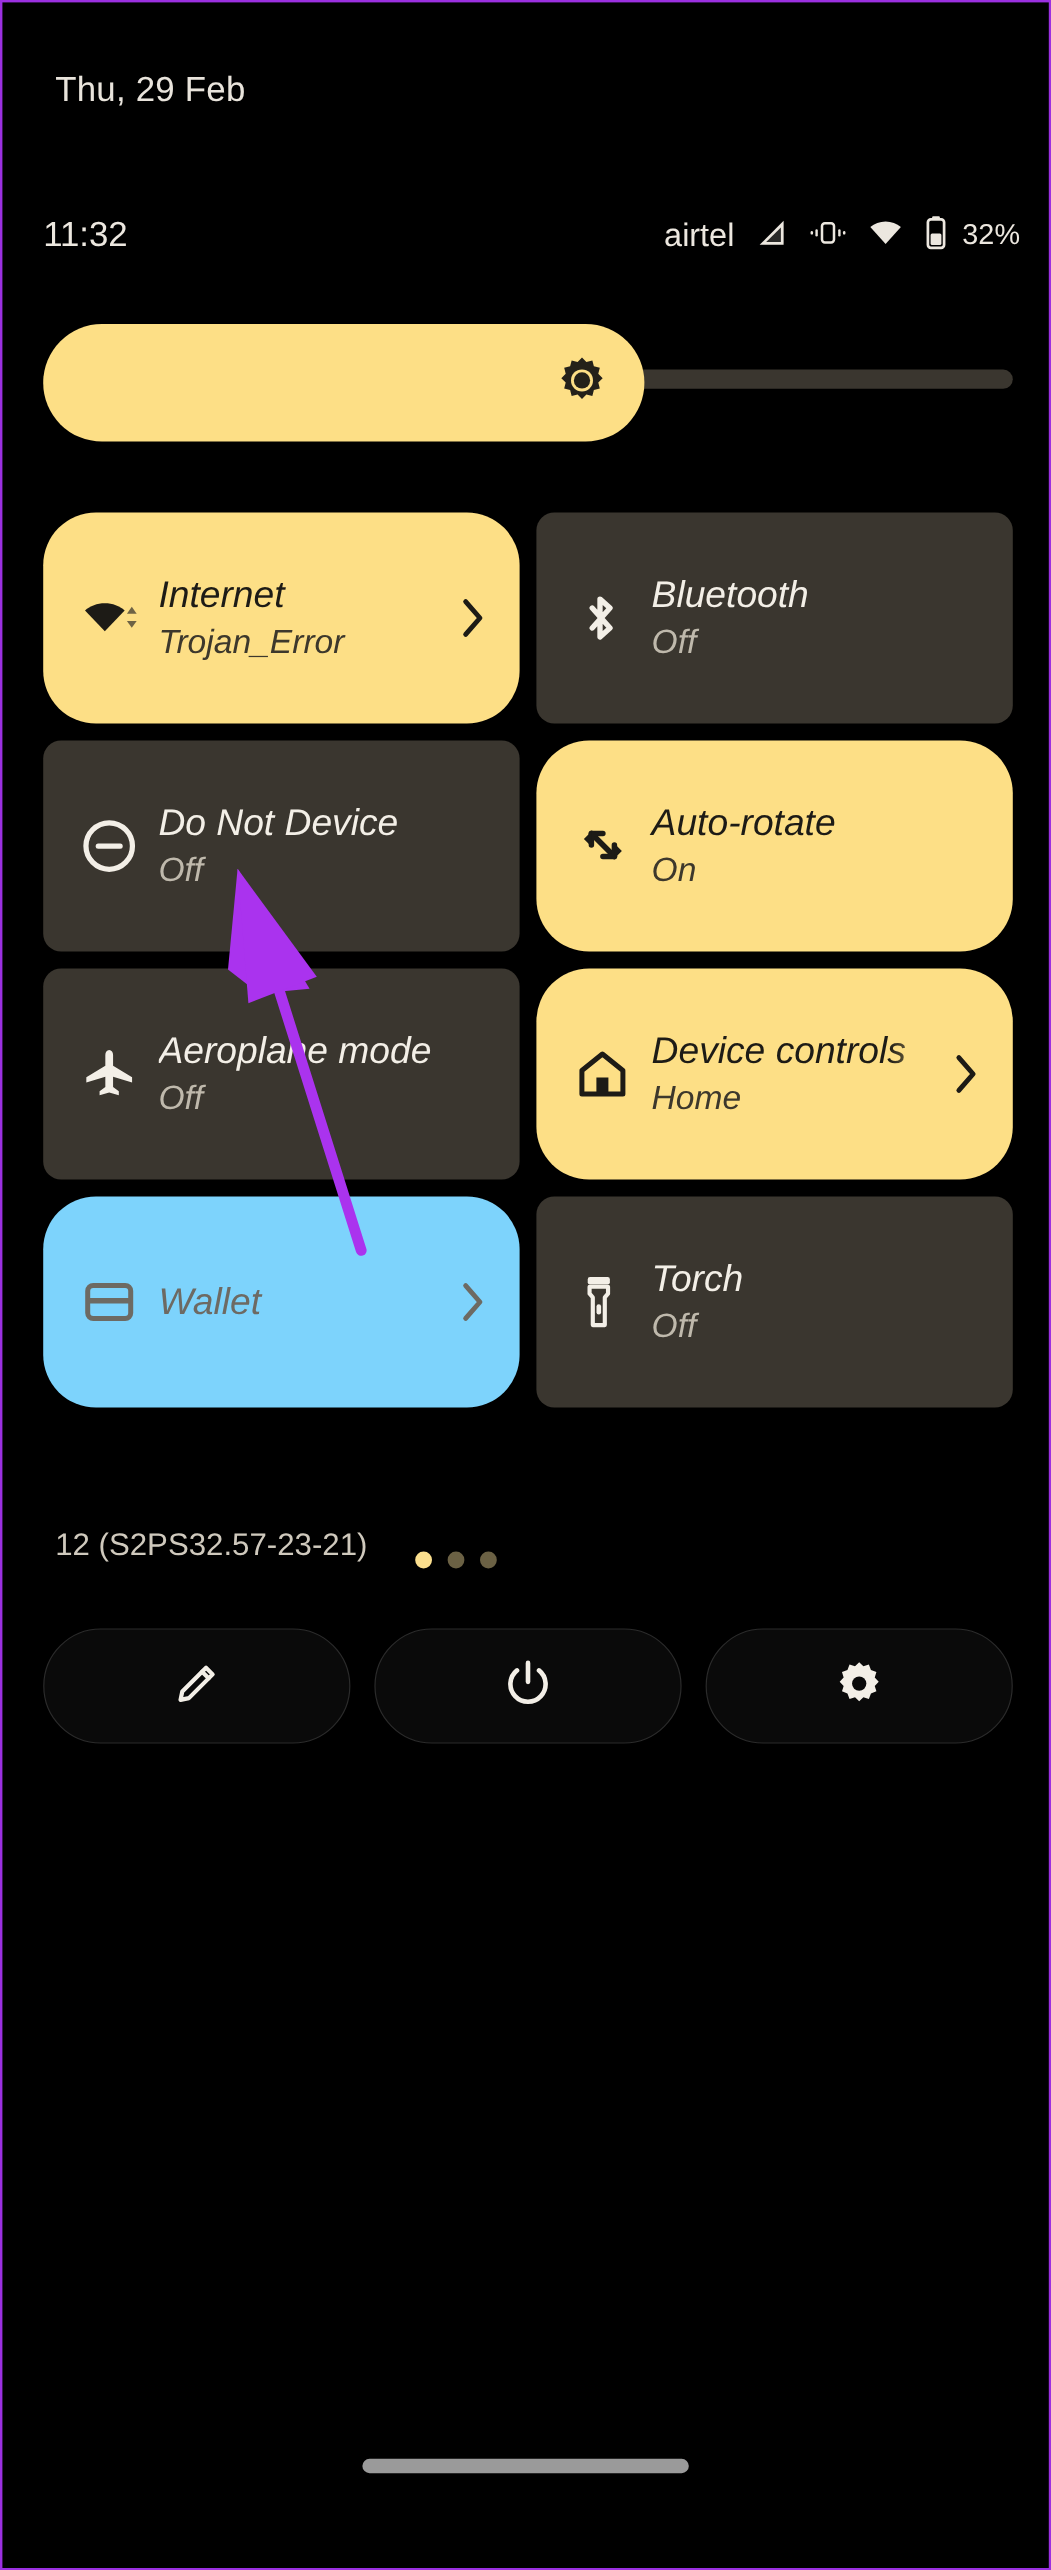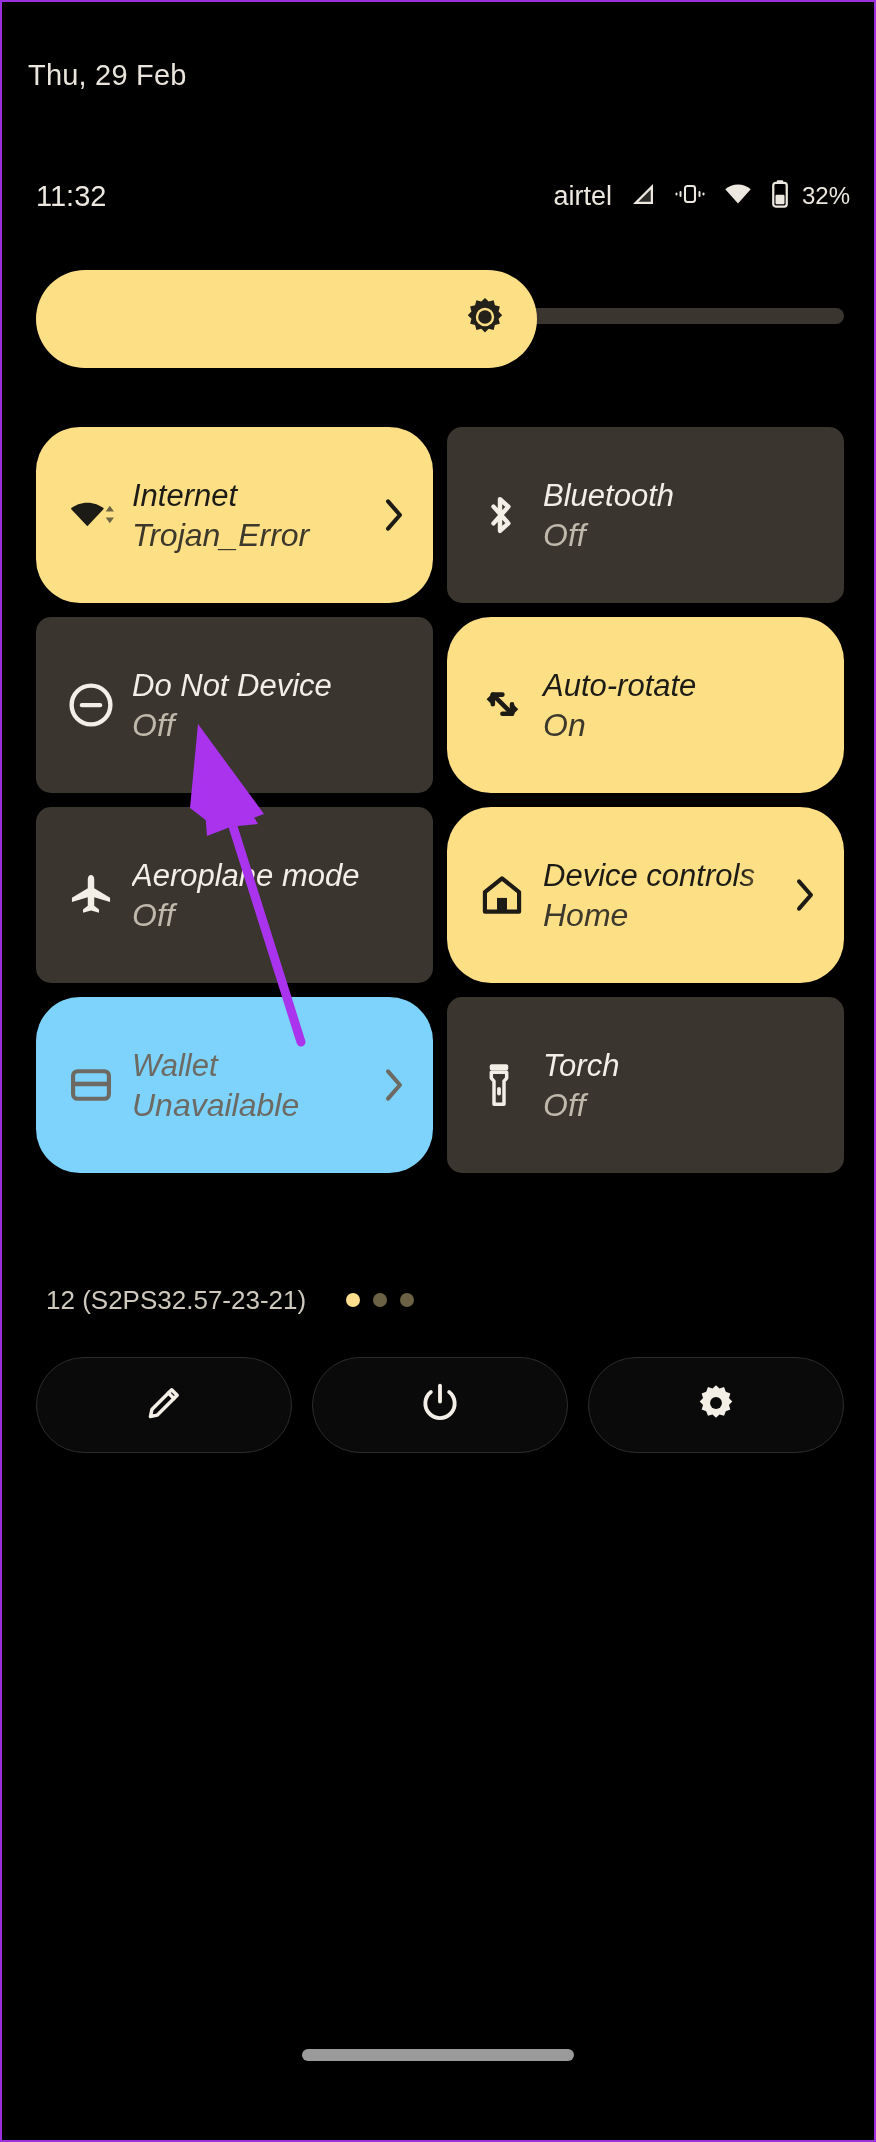--- a/index.html
+++ b/index.html
@@ -12,21 +12,21 @@
   #screen {
     position:relative;
     width:876px; height:2142px;
     background:#000;
     border:2px solid #9b30e0;
     overflow:hidden;
   }
 
   
   .date-row {
-    position:absolute; left:26px; top:57px;
+    position:absolute; left:44px; top:57px;
     font-size:29px; color:#e9e4dc; letter-spacing:.2px;
   }
 
   
   .statusbar {
     position:absolute; left:0; top:170px; width:876px; height:48px;
     display:flex; align-items:center;
   }
   .sb-clock { margin-left:34px; font-size:29px; color:#ece7df; }
   .sb-right {
@@ -79,21 +79,21 @@
   }
   .tile .t-text {
     flex:1 1 auto; margin-left:14px; min-width:0;
     display:flex; flex-direction:column; justify-content:center;
   }
   .tile .t-title {
     font-size:31px; line-height:40px;
     white-space:nowrap;
   }
   .tile .t-sub {
-    font-size:32px; line-height:38px;
+    font-size:28px; line-height:38px;
     white-space:nowrap;
   }
   .tile.on  .t-title { color:#1d1b16; }
   .tile.on  .t-sub   { color:#3d382c; }
   .tile.off .t-title { color:#f3efe7; }
   .tile.off .t-sub   { color:#bfb9ac; }
   .tile.disabled .t-title { color:#6d6a63; }
   .tile.disabled .t-sub   { color:#6d6a63; }
   .tile .t-chev {
     flex:0 0 auto; margin-left:8px;
@@ -102,21 +102,21 @@
   .tile .t-text.clip { overflow:hidden; }
   .tile .t-text.clip .t-title {
     -webkit-mask-image:linear-gradient(to right,#000 82%,rgba(0,0,0,.15) 100%);
             mask-image:linear-gradient(to right,#000 82%,rgba(0,0,0,.15) 100%);
   }
 
   
   .footer-row {
     position:absolute; left:44px; top:1270px;
     width:790px; height:56px;
-    display:flex; align-items:center;
+    display:flex; 
   }
   .build { font-size:26px; color:#cfc9bd; }
   .dots { display:flex; align-items:center; gap:13px; margin-left:40px; }
   .dot { width:14px; height:14px; border-radius:50%; background:#6b6144; }
   .dot.active { background:#fbdf8e; }
 
   
   .actions {
     position:absolute; left:34px; top:1355px;
     width:808px;
@@ -297,21 +297,20 @@
 
     <div class="tile disabled">
       <span class="t-ico">
         <svg width="50" height="50" viewBox="0 0 24 24">
           <rect x="3.4" y="5.4" width="17.2" height="13.2" rx="2.2" fill="none" stroke="#6d6a63" stroke-width="2.0"></rect>
           <rect x="3.4" y="10.4" width="17.2" height="2.2" fill="#6d6a63"></rect>
         </svg>
       </span>
       <span class="t-text">
         <span class="t-title">Wallet</span>
-        <span class="t-sub">Unavailable</span>
       </span>
       <span class="t-chev">
         <svg width="26" height="34" viewBox="0 0 12 20">
           <path d="M2.5 2 L9.5 10 L2.5 18" fill="none" stroke="#6d6a63" stroke-width="2.4" stroke-linecap="round" stroke-linejoin="round"></path>
         </svg>
       </span>
     </div>
 
     <div class="tile off">
       <span class="t-ico">

